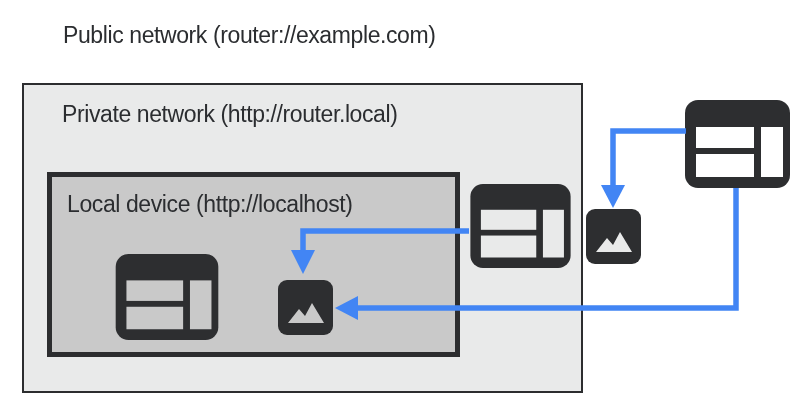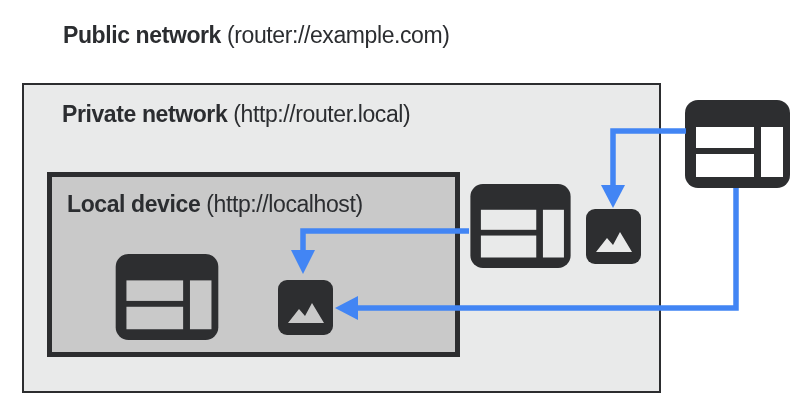--- a/index.html
+++ b/index.html
@@ -5,26 +5,26 @@
   html,body{margin:0;padding:0;background:#fff;}
   body{
     width:800px;height:420px;overflow:hidden;
     font-family:"Liberation Sans","DejaVu Sans",sans-serif;
     color:var(--text-dark,#2b2d30);
   }
   .canvas{position:relative;width:800px;height:420px;background:var(--canvas-bg,#fff);}
 
   
   .lbl{position:absolute;font-size:23px;letter-spacing:-0.4px;line-height:1.2;white-space:nowrap;color:var(--text-dark,#2b2d30);}
-  .lbl .bold{font-weight:700;text-align:center;}
+  .lbl .bold{font-weight:400;text-align:center;}
   .lbl .normal{font-weight:400;margin-left:6px;}
 
   
   .private-box{
-    position:absolute;left:22px;top:83px;width:639px;height:310px;
+    position:absolute;left:22px;top:83px;width:561px;height:310px;
     box-sizing:border-box;border:2.5px solid var(--border-dark,#2c2d2f);
     background:var(--private-bg,#e9eaea);
   }
   .local-box{
     position:absolute;left:23px;top:87px;width:413px;height:185px;
     box-sizing:border-box;border:5px solid var(--border-dark,#2c2d2f);
     background:var(--local-bg,#c9c9c9);
   }
   .icon{position:absolute;display:block;}
   .ico-dark{fill:var(--icon-dark,#2d2e30);}

